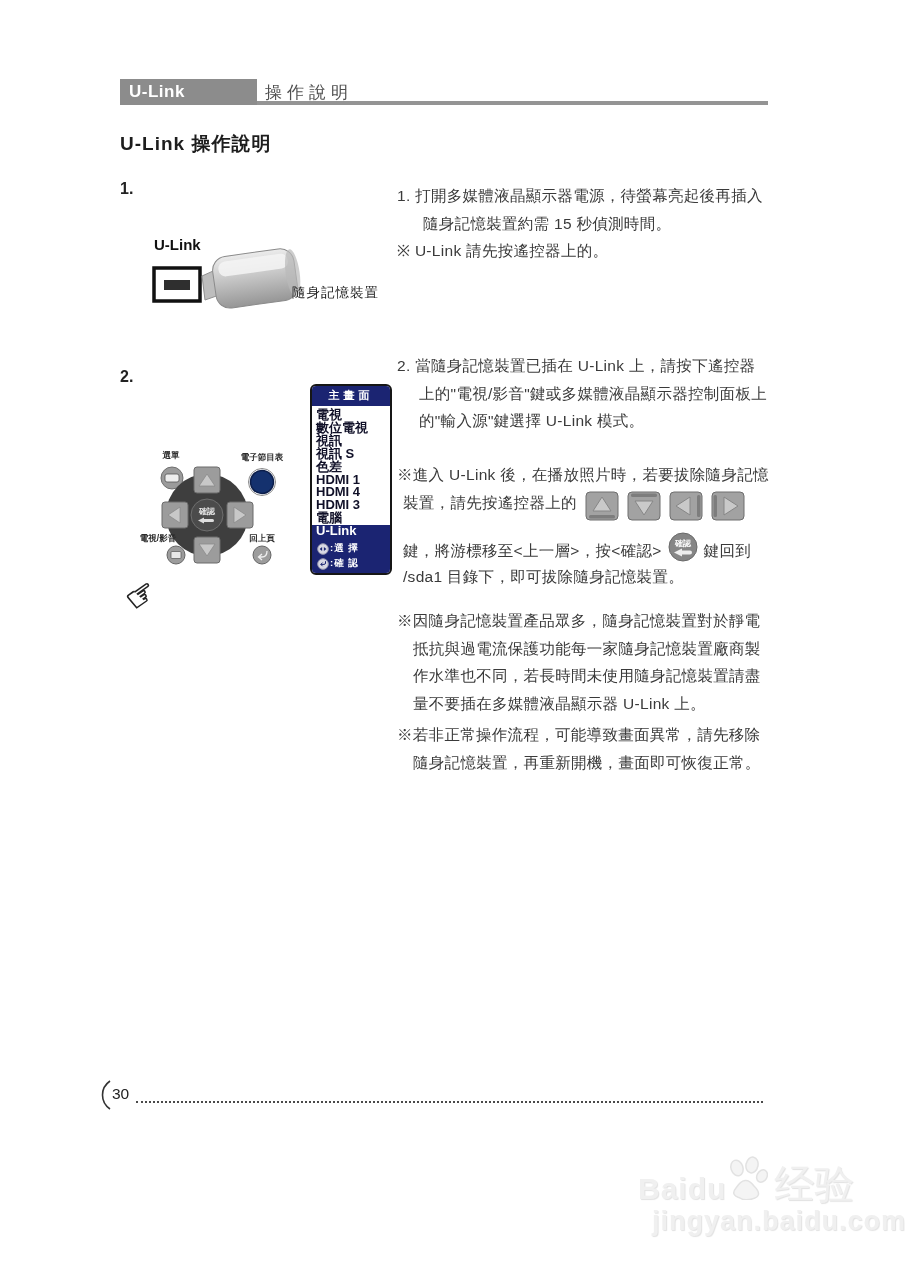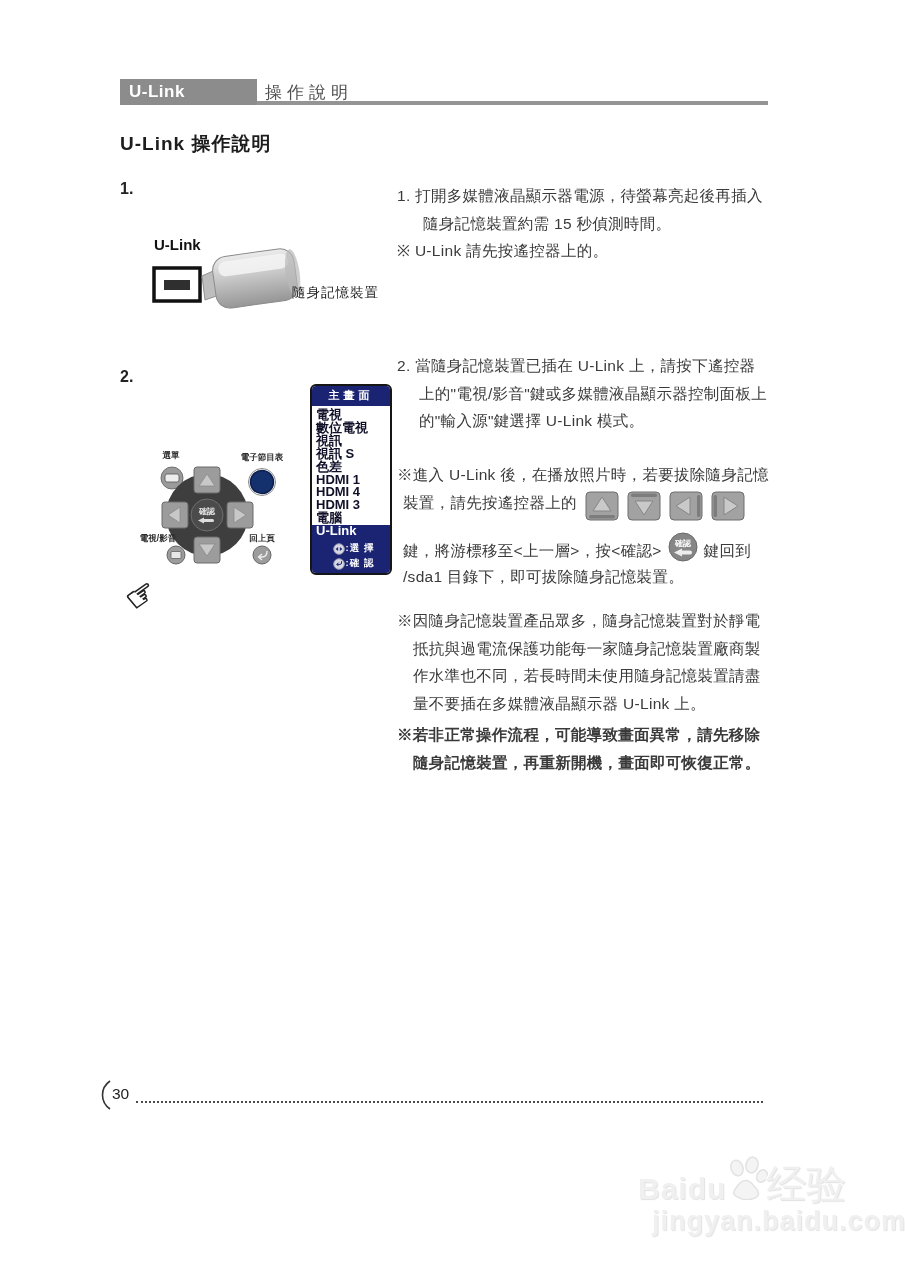--- a/index.html
+++ b/index.html
@@ -11,21 +11,21 @@
             box-sizing:border-box;letter-spacing:.5px;}
   .hd-section{position:absolute;left:265px;top:81px;font-size:17px;color:#4f4f4f;letter-spacing:5px;}
   .hd-rule{position:absolute;left:257px;top:101px;width:511px;height:4px;background:#949494;}
   
   .title{position:absolute;left:120px;top:131px;font-size:19px;font-weight:bold;color:#1d1d1d;
          letter-spacing:1px;margin:0;}
   .stepnum{position:absolute;font-weight:bold;font-size:16px;color:#222;}
   .n1{left:120px;top:180px;} .n2{left:120px;top:368px;}
   
   .txt{position:absolute;left:397px;width:410px;}
-  .t1{top:182px;} .t2{top:352px;} .t3{top:461px;} .t4{top:607px;} .t5{top:721px;font-weight:bold;}
+  .t1{top:182px;} .t2{top:352px;} .t3{top:461px;} .t4{top:607px;} .t5{top:721px;}
   .ln{white-space:pre-wrap;font-size:15.5px;line-height:27.5px;color:#3a3a3a;letter-spacing:.3px;}
   .ind26{padding-left:26px;} .ind22{padding-left:22px;} .ind16{padding-left:16px;} .ind6{padding-left:6px;}
   .keyrow{display:flex;align-items:flex-start;gap:8px;margin-top:2px;height:34px;}
   .keyrow .ln{line-height:24px;}
   .confrow{display:flex;align-items:flex-end;gap:4px;margin-top:4px;height:34px;}
   .confrow .ln{line-height:24px;}
   .key{flex:0 0 auto;}
   
   .usbfig{position:absolute;left:148px;top:230px;}
   .remote{position:absolute;left:118px;top:380px;}
@@ -35,34 +35,34 @@
        border:2px solid #161616;border-radius:6px;background:#fff;display:flex;flex-direction:column;
        overflow:hidden;}
   .osd-header{background:#1b2472;color:#fff;font-size:11px;font-weight:bold;text-align:center;
               letter-spacing:4px;padding:2px 12px 3px;}
   .osd-items{flex:1;padding-top:3px;}
   .osd-item{font-size:13px;font-weight:bold;color:#101028;line-height:12.9px;padding-left:4px;
             white-space:pre;}
   .osd-item.selected{background:#1b2472;color:#fff;}
   .osd-footer{background:#1b2472;padding:4px 0 5px 5px;display:flex;flex-direction:column;gap:2px;}
   .osd-hint{display:flex;align-items:center;gap:1px;color:#fff;font-size:9.5px;font-weight:bold;
-            letter-spacing:1px;white-space:pre;justify-content:center;}
+            letter-spacing:1px;white-space:pre;}
   
   .foot-note{position:absolute;left:120px;top:1027px;font-size:15px;color:#333;letter-spacing:.3px;
              white-space:pre-wrap;}
   .pg-bracket{position:absolute;left:97px;top:1079px;}
   .pg-num{position:absolute;left:112px;top:1085px;font-size:15.5px;color:#222;}
   .pg-dots{position:absolute;left:136px;top:1087px;width:627px;height:14px;
            border-bottom:2px dotted #4a4a4a;}
   
   .wm{position:absolute;left:638px;top:1156px;color:#f0f0f0;
       text-shadow:1px 1px 1px #e2e2e2,-1px -1px 1px #ffffff;}
   .wm-row1{display:flex;align-items:flex-end;}
   .wm-brand{font-size:30px;font-weight:bold;letter-spacing:1px;line-height:1;}
-  .wm-cn{font-size:40px;font-weight:normal;line-height:1;margin-left:2px;}
+  .wm-cn{font-size:40px;font-weight:normal;line-height:1;margin-left:10px;}
   .wm-url{font-size:27px;font-weight:bold;margin-top:2px;margin-left:14px;letter-spacing:1px;}
   svg{display:block;}
 </style>
 </head>
 <body>
 
 <div class="page">
 
   <div class="hd-badge">U-Link</div>
   <div class="hd-section">操作說明</div>

